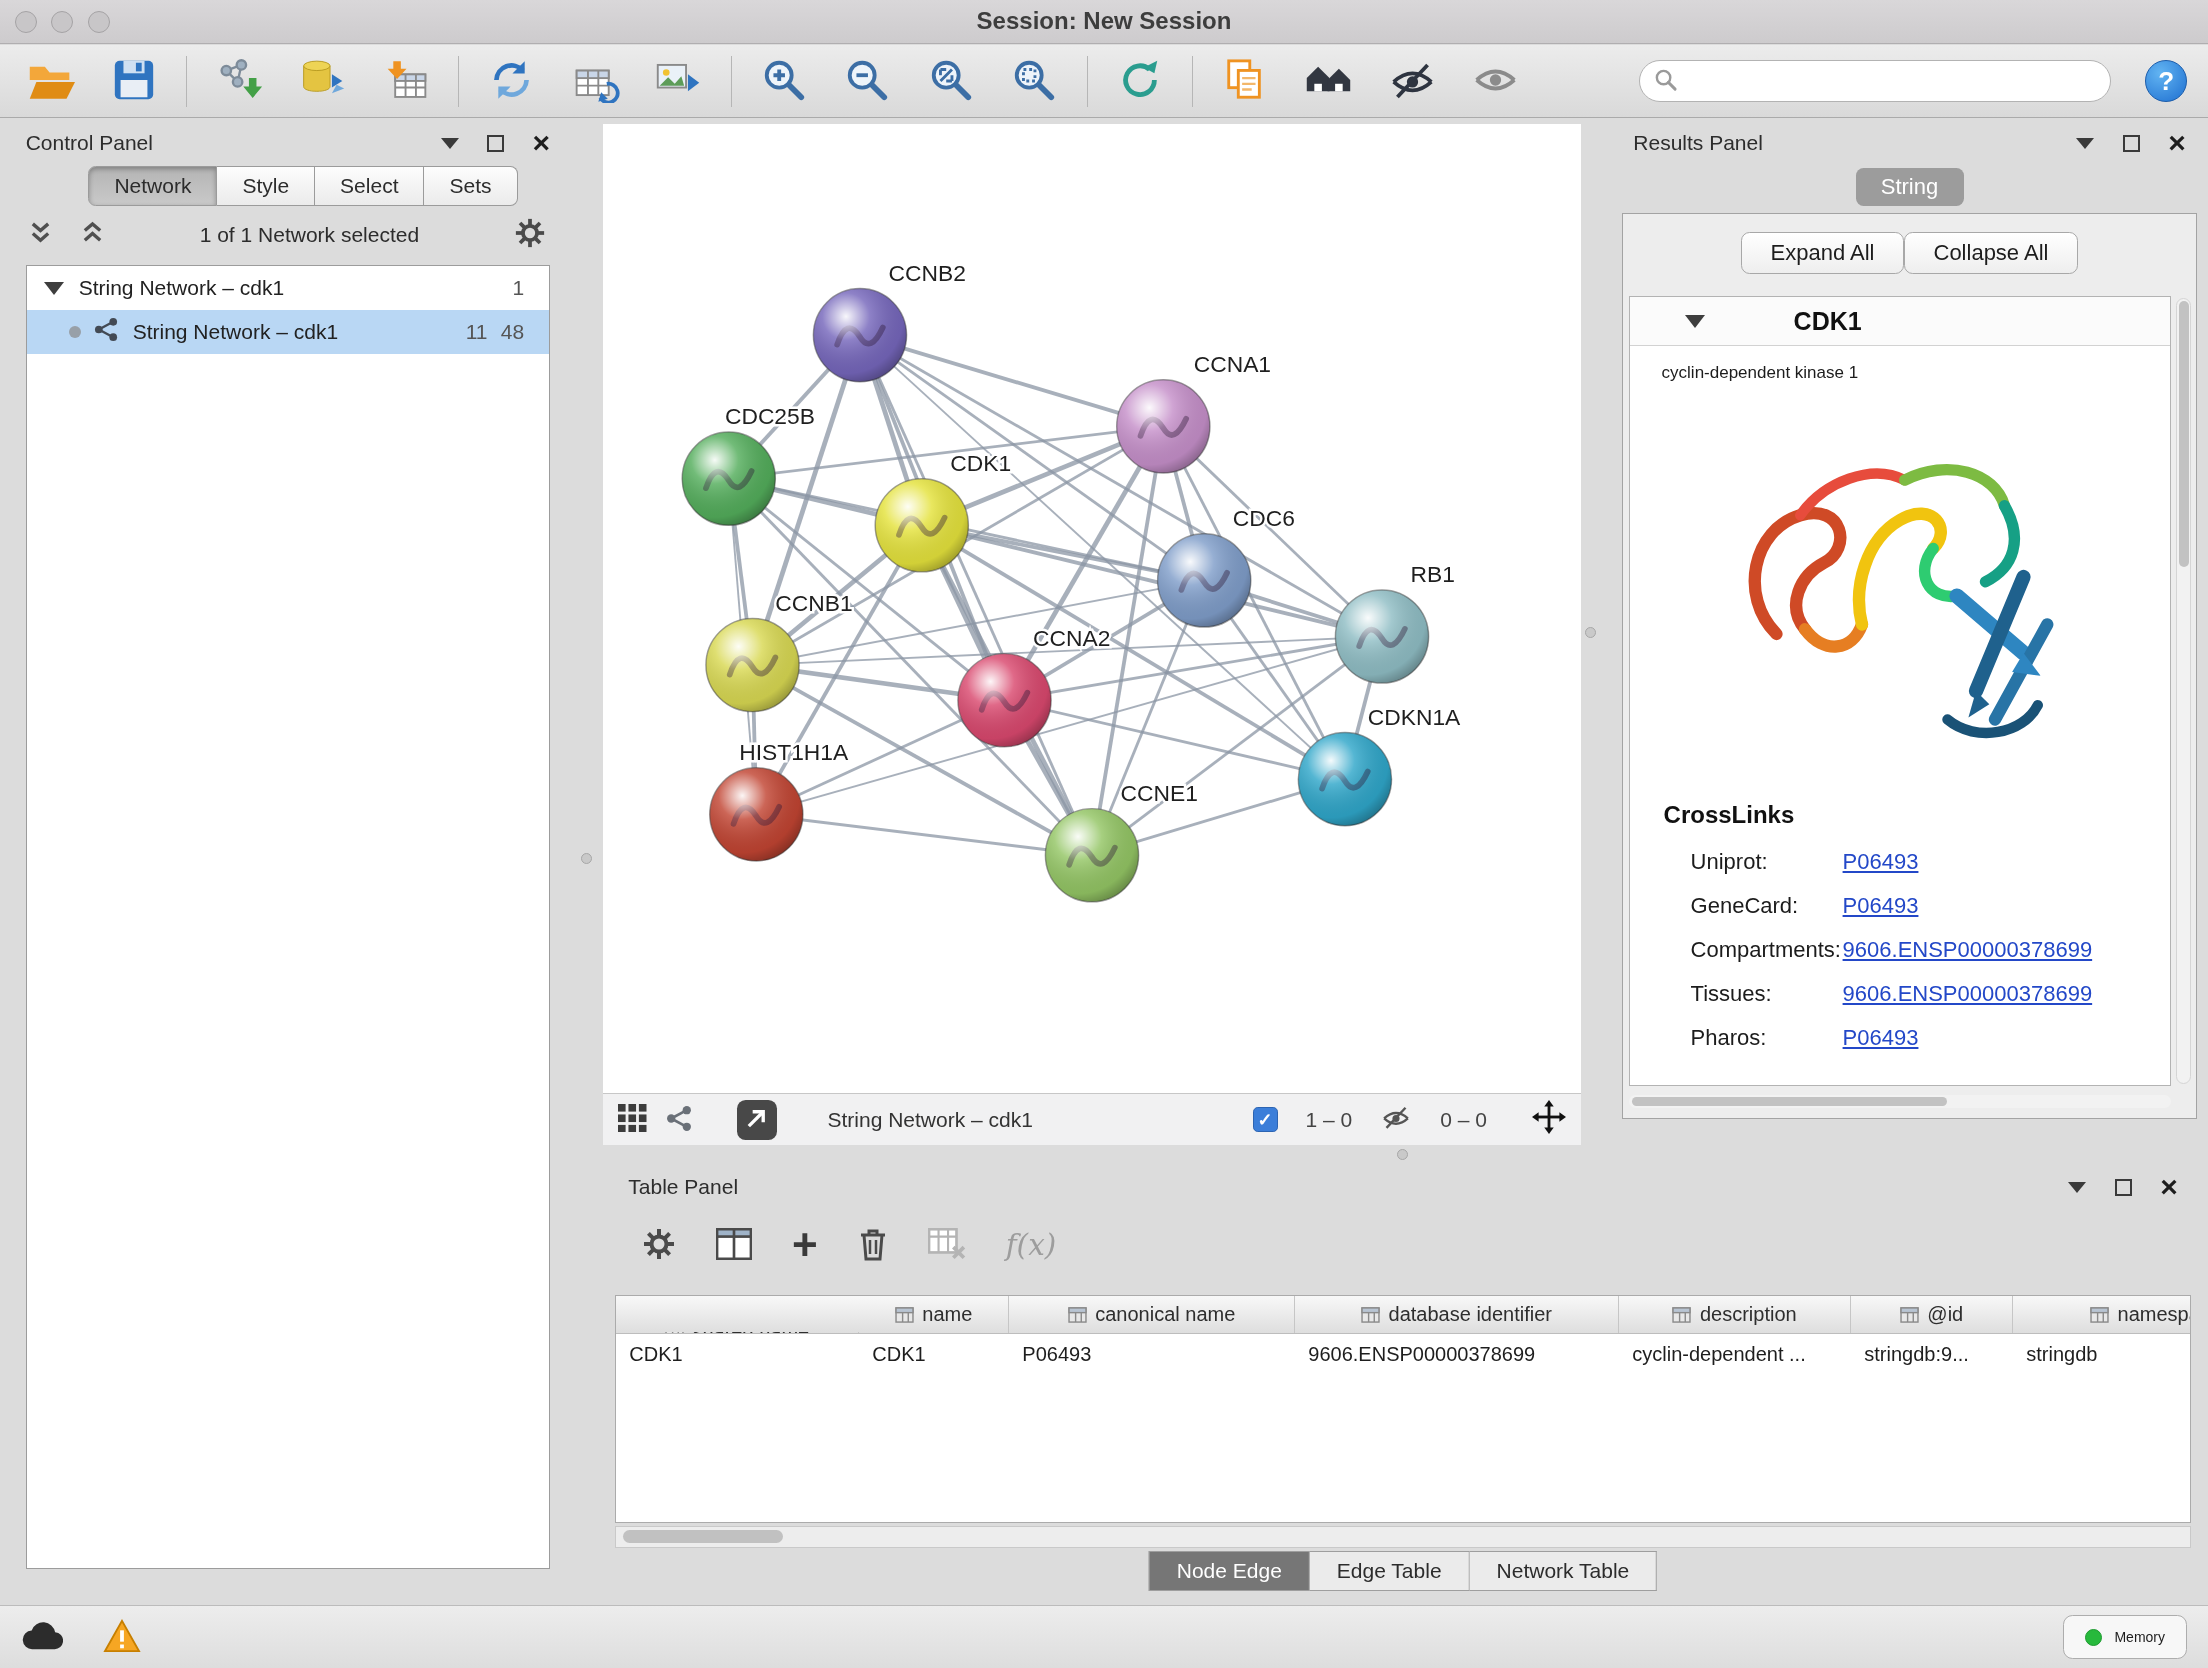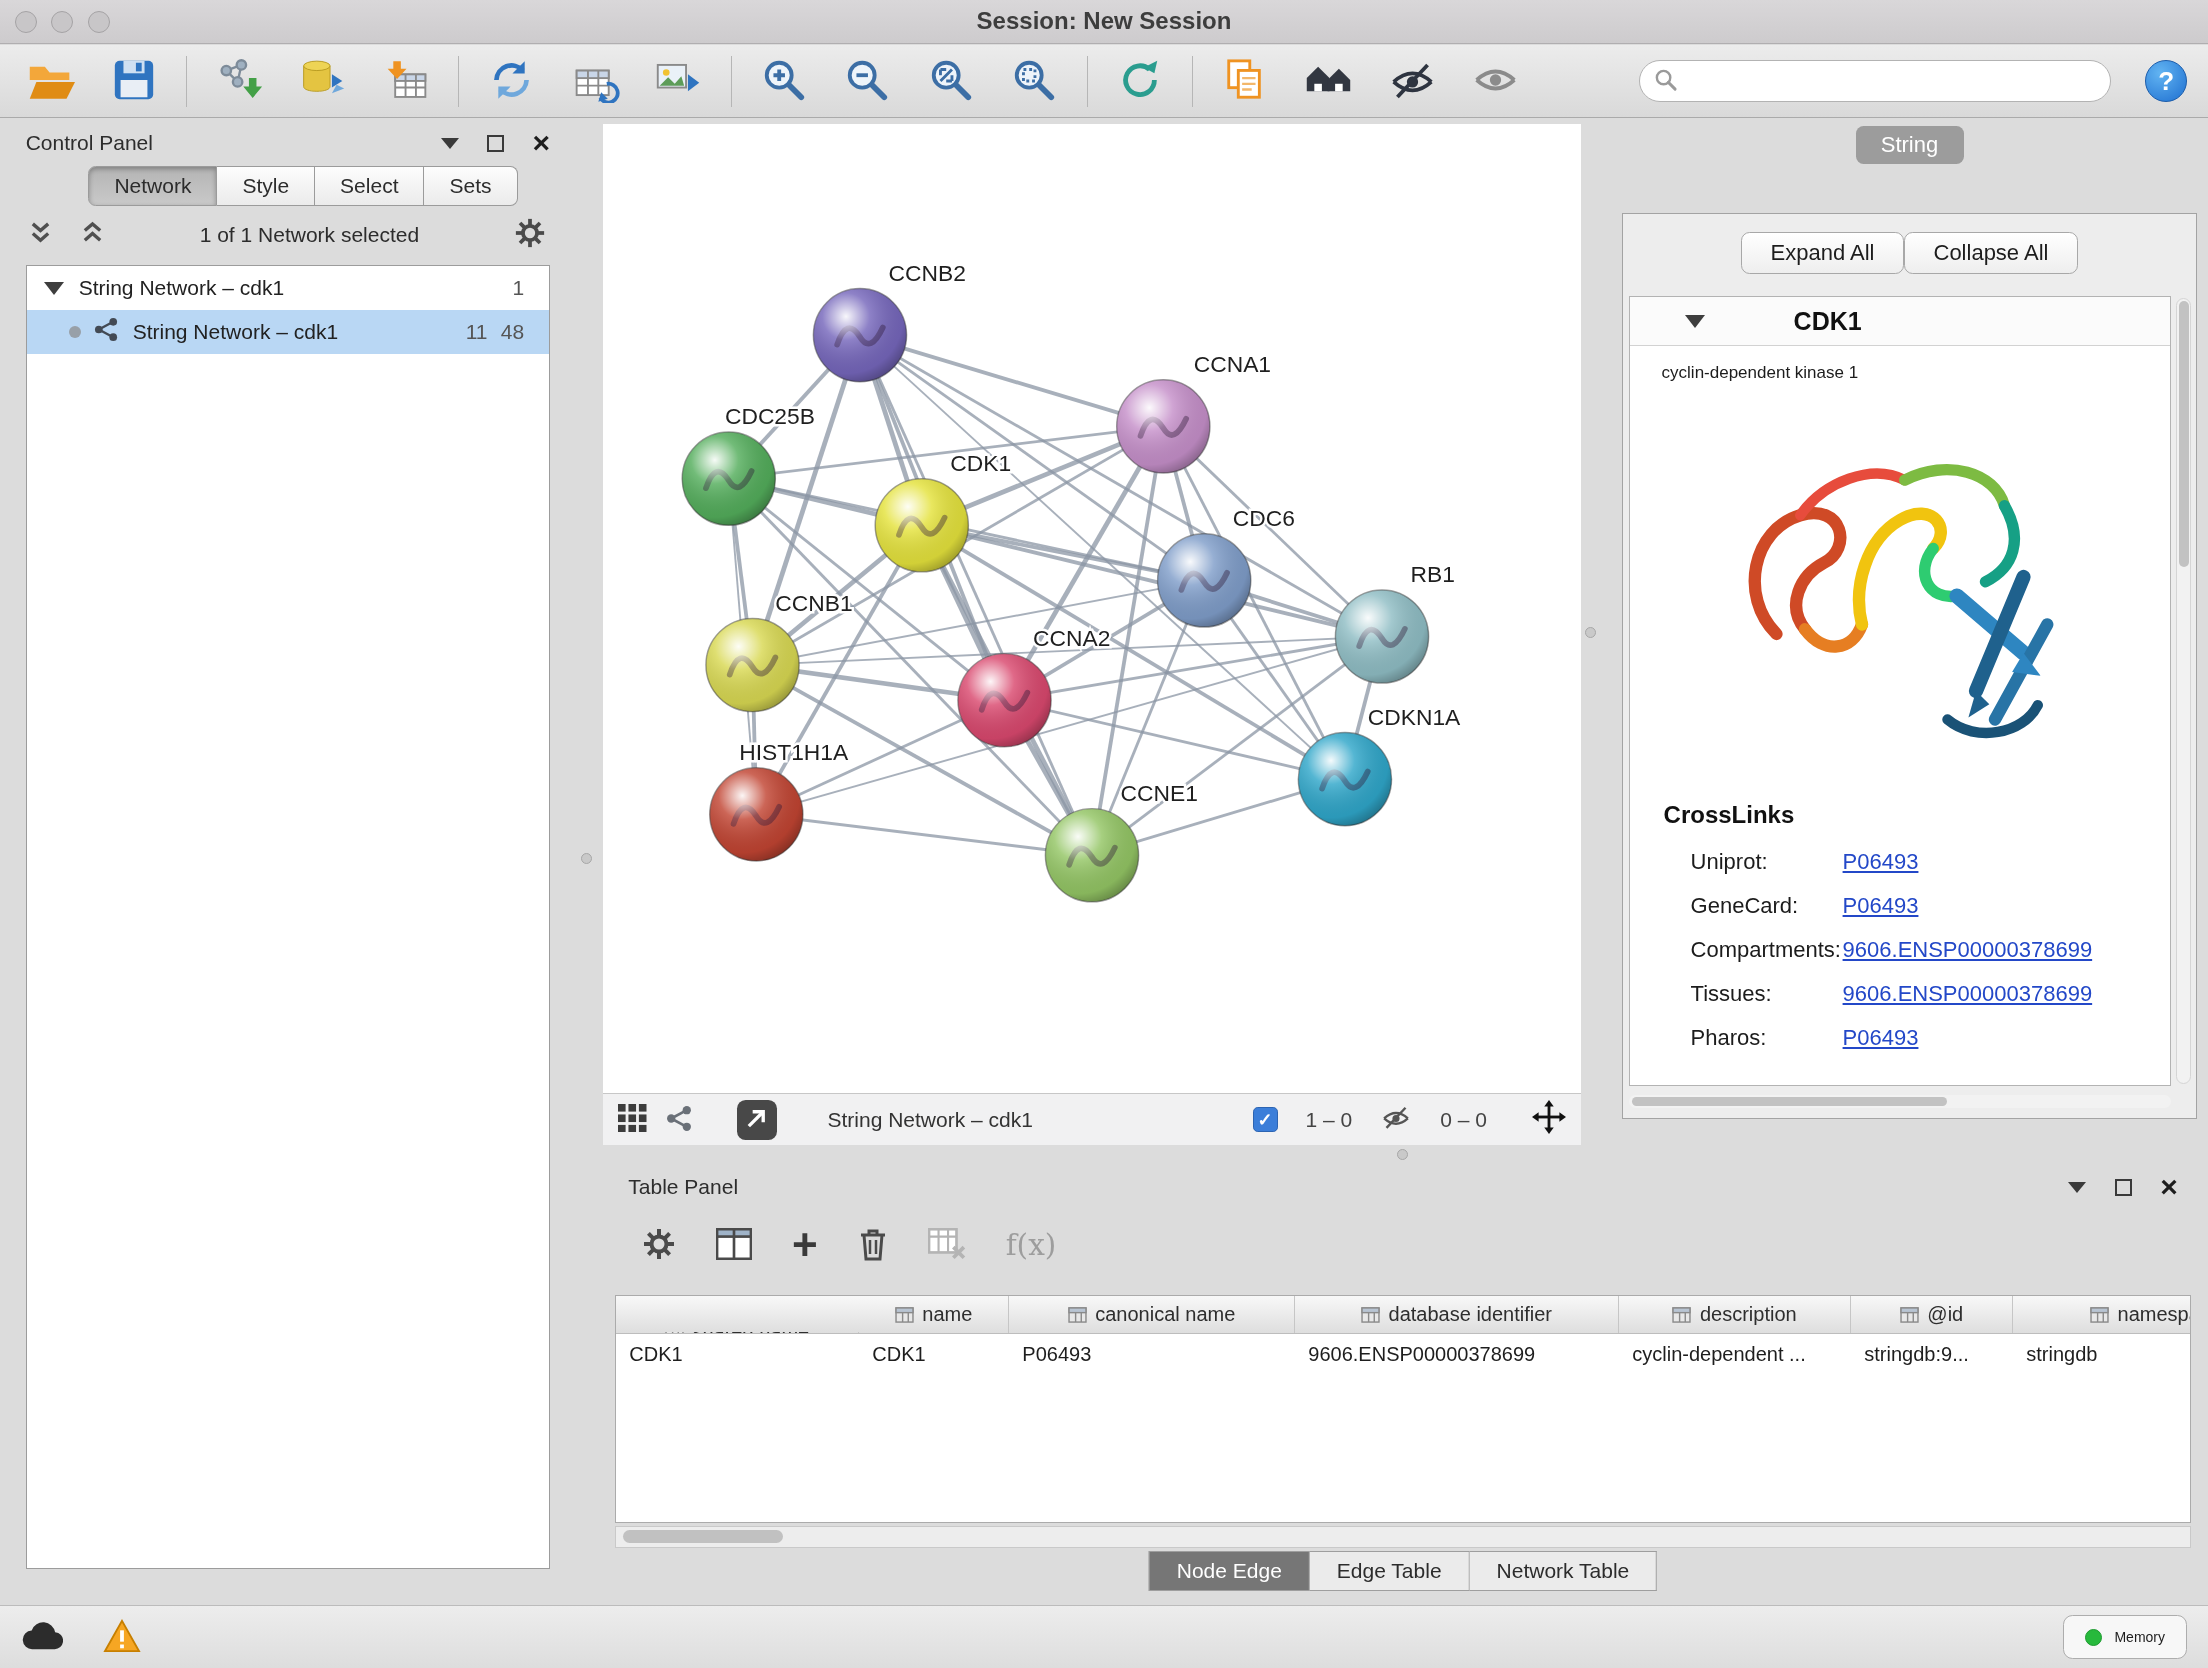--- a/index.html
+++ b/index.html
@@ -74,21 +74,21 @@
   .protein-img{display:block;margin:23px auto 5.7px;}
   .crosslinks{padding-left:34px;}
   .cl-title{font-size:24px;font-weight:bold;margin:15px 0 11.4px;color:#111;}
   .cl-row{display:flex;height:44px;align-items:center;font-size:22px;}
   .cl-label{width:179px;padding-left:27px;color:#1c1c1c;flex:0 0 auto;}
   .cl-link{color:#2348c8;text-decoration:underline;cursor:pointer;}
 
   
   .table-panel{left:615px;top:1166px;width:1576px;height:425px;}
   .tp-toolbar{height:74px;display:flex;align-items:center;gap:40px;padding-left:27px;}
-  .fx{font-family:"DejaVu Serif",serif;font-size:29.5px;color:#9d9d9d;}
+  .fx{font-family:"DejaVu Serif",serif;font-style:italic;font-size:29.5px;color:#9d9d9d;}
   .table-box{position:absolute;left:0;right:0;top:129px;height:228px;background:#fff;border:1px solid #ababab;overflow:hidden;}
   .thead{display:flex;height:38px;background:linear-gradient(#f8f8f8,#dedede);border-bottom:1px solid #bdbdbd;}
   .th{display:flex;align-items:center;justify-content:center;gap:8.6px;font-size:20px;color:#2e2e2e;border-right:1px solid #c6c6c6;flex:0 0 auto;overflow:hidden;}
   .trow{display:flex;height:40px;align-items:center;}
   .td{font-size:20px;color:#1e1e1e;padding-left:13.3px;overflow:hidden;white-space:nowrap;flex:0 0 auto;}
   .hscroll{position:absolute;left:0;right:0;top:360px;height:22px;background:#ededed;border:1px solid #c9c9c9;}
   .hthumb{position:absolute;left:6.7px;top:2.9px;width:160px;height:13.3px;background:#c1c1c1;border-radius:6.7px;}
   .tp-tabs{position:absolute;bottom:0;left:50%;transform:translateX(-50%);display:flex;}
   .tp-tab{height:40px;padding:0 27px;display:flex;align-items:center;font-size:21px;background:#ebebeb;border:1px solid #9e9e9e;border-left:none;color:#2c2c2c;}
   .tp-tab:first-child{border-left:1px solid #9e9e9e;}
@@ -495,20 +495,28 @@
               <path d="M18 36l5-7H13z"></path>
               <path d="M0 18l7-5v10z"></path>
               <path d="M36 18l-7-5v10z"></path>
             </g>
           </svg></span>
     </span>
   </div>
 </div>
 
 <div class="panel results-panel">
+  <div class="panel-header">
+    <span>Results Panel</span>
+    <span class="ph-icons">
+      <span class="i-chev"></span>
+      <span class="i-max"></span>
+      <span class="i-close"></span>
+    </span>
+  </div>
   <div class="rp-tab">String</div>
   <div class="results-box">
     <div class="rp-buttons">
       <span class="rp-btn">Expand All</span>
       <span class="rp-btn">Collapse All</span>
     </div>
     <div class="protein-box">
       <div class="protein-header">
         <span class="tri"></span>
         <span class="protein-name">CDK1</span>

